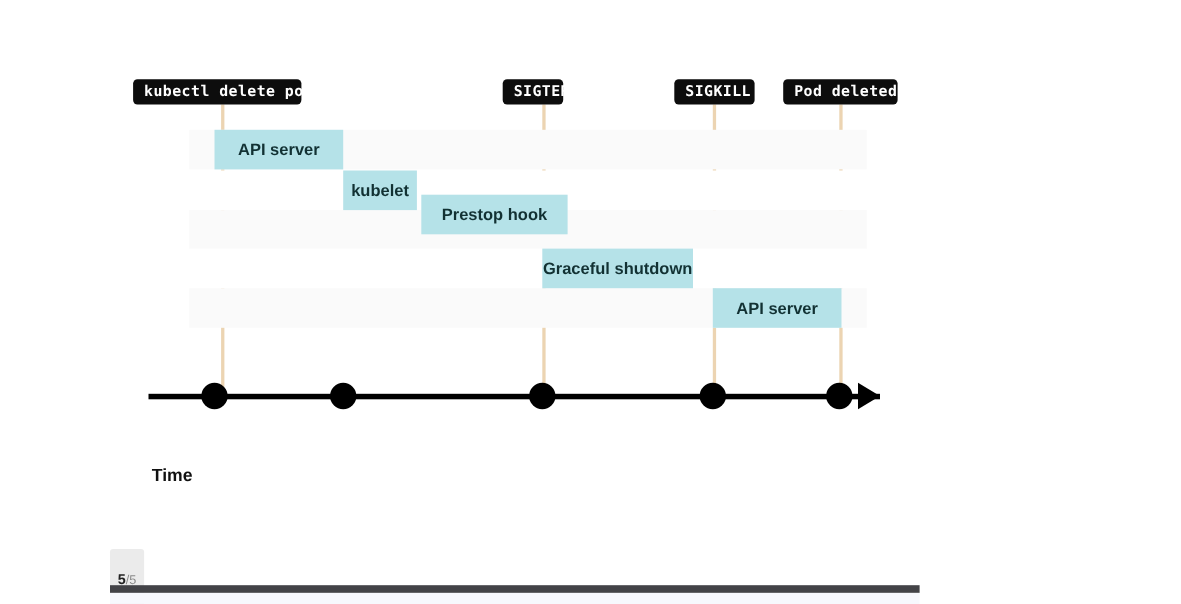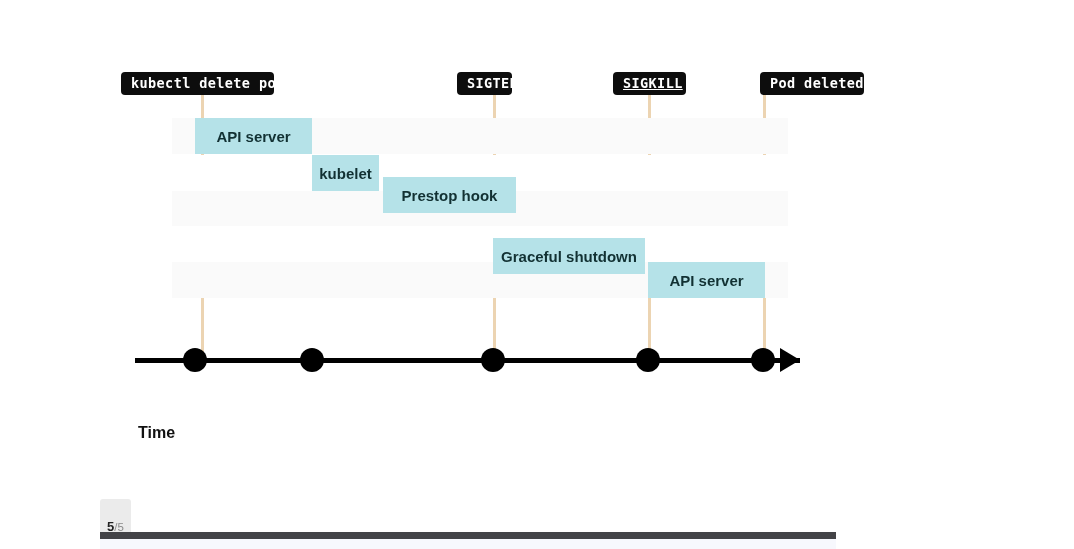--- a/index.html
+++ b/index.html
@@ -157,37 +157,37 @@
   <div id="guides">
       <div class="guide" style="left: 201px;"></div>
       <div class="guide" style="left: 493px;"></div>
       <div class="guide" style="left: 648px;"></div>
       <div class="guide" style="left: 763px;"></div>
     </div>
 
   <div id="badges">
       <div class="badge" style="left: 121px; width: 153px; top: 72px;">kubectl delete pod</div>
       <div class="badge" style="left: 457px; width: 55px; top: 72px;">SIGTERM</div>
-      <div class="badge" style="left: 613px; width: 73px; top: 72px; text-decoration: underline;">SIGKILL</div>
-      <div class="badge" style="left: 712px; width: 104px; top: 72px; margin-left: 48px;">Pod deleted</div>
+      <div class="badge" style="left: 613px; width: 73px; top: 72px;">SIGKILL</div>
+      <div class="badge" style="left: 712px; width: 104px; top: 72px;">Pod deleted</div>
     </div>
 
   <div id="rows">
       <div class="row striped" style="top: 118px;"></div>
       <div class="row plain" style="top: 155px;"></div>
       <div class="row striped" style="top: 191px;"></div>
       <div class="row plain" style="top: 226px;"></div>
       <div class="row striped" style="top: 262px;"></div>
     </div>
 
   <div id="bars">
       <div class="bar" style="left: 195px; width: 117px; top: 118px;">API server</div>
       <div class="bar" style="left: 312px; width: 67px; top: 155px;">kubelet</div>
       <div class="bar" style="left: 383px; width: 133px; top: 177px;">Prestop hook</div>
-      <div class="bar" style="left: 493px; width: 152px; top: 226px; margin-top: 12px;">Graceful shutdown</div>
+      <div class="bar" style="left: 493px; width: 137px; top: 226px;">Graceful shutdown</div>
       <div class="bar" style="left: 648px; width: 117px; top: 262px;">API server</div>
     </div>
 
   <div id="timeline">
     <div class="tl-line"></div>
     <div id="tl-dots">
         <div class="tl-dot" style="left: 63px;"></div>
         <div class="tl-dot" style="left: 180px;"></div>
         <div class="tl-dot" style="left: 361px;"></div>
         <div class="tl-dot" style="left: 516px;"></div>

